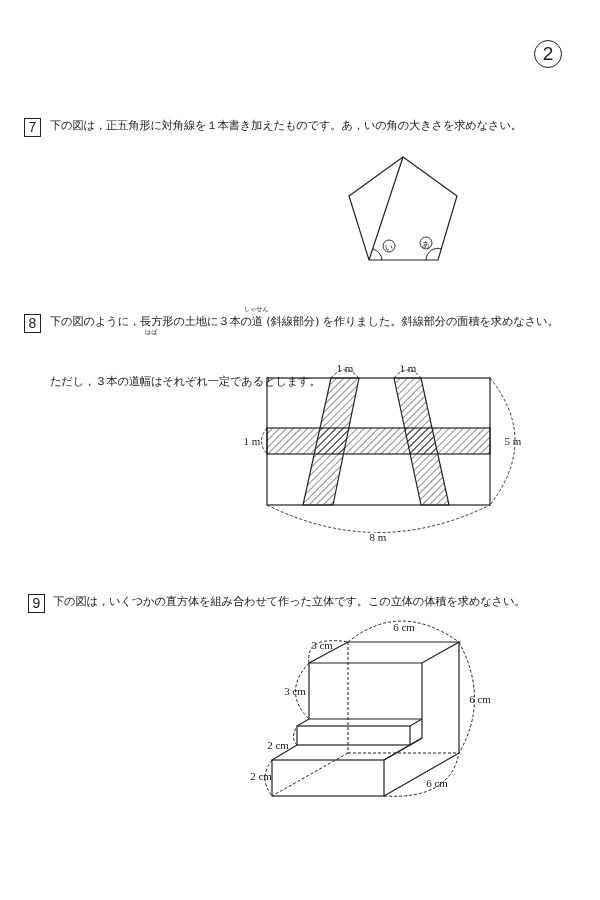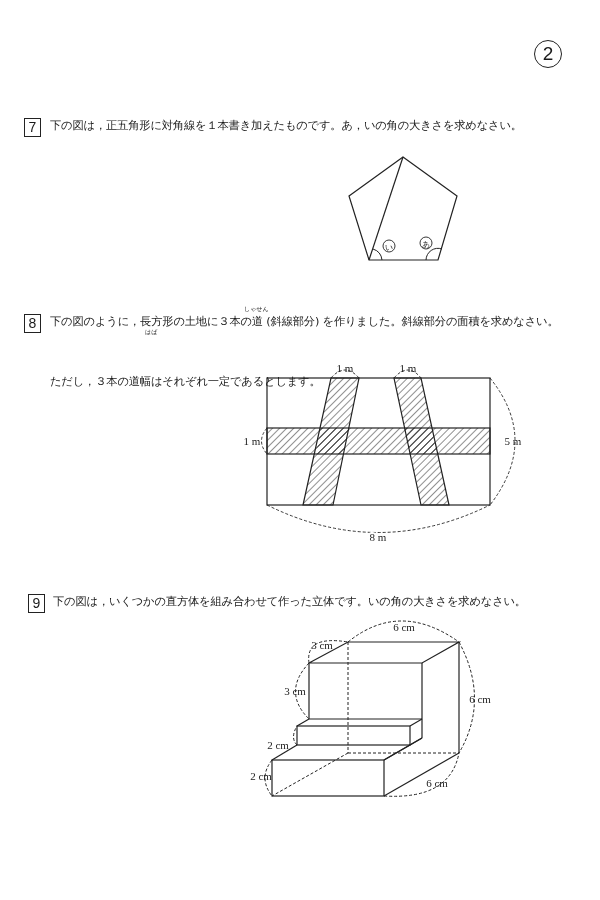--- a/index.html
+++ b/index.html
@@ -107,13 +107,13 @@
   <text x="437" y="787" text-anchor="middle" class="lbl">6 cm</text>
 </svg>
 
 <div class="qnum" style="left:24px;top:314px;">8</div>
 <div class="ruby" style="left:244px;top:305px;">しゃせん</div>
 <div class="qtext" style="left:50px;top:314px;text-align:right;">下の図のように，長方形の土地に３本の道 (斜線部分) を作りました。斜線部分の面積を求めなさい。</div>
 <div class="ruby" style="left:145px;top:328px;">はば</div>
 <div class="qtext" style="left:50px;top:342px;margin-top:32px;">ただし，３本の道幅はそれぞれ一定であるとします。</div>
 
 <div class="qnum" style="left:28px;top:594px;">9</div>
-<div class="qtext" style="left:53px;top:594px;">下の図は，いくつかの直方体を組み合わせて作った立体です。いの角の大きさを求めなさい。</div>
+<div class="qtext" style="left:53px;top:594px;">下の図は，いくつかの直方体を組み合わせて作った立体です。この立体の体積を求めなさい。</div>
 
 </body></html>

